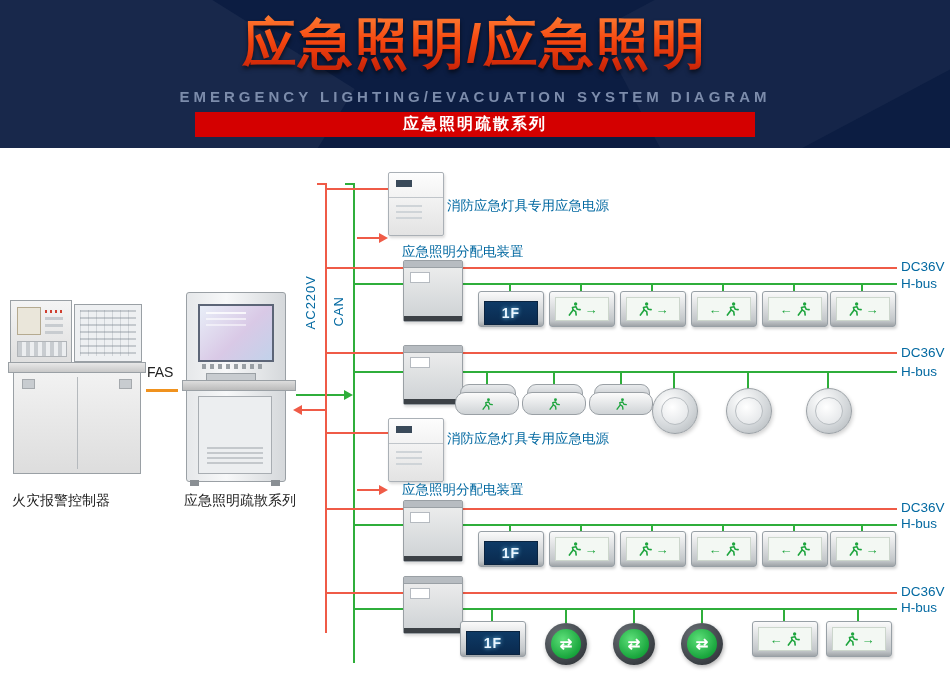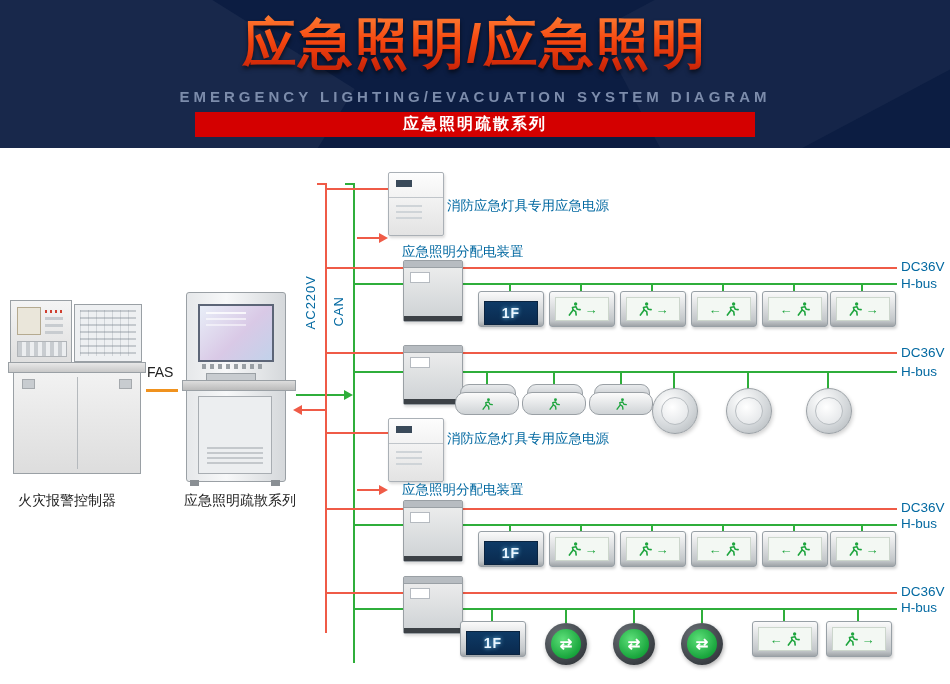--- a/index.html
+++ b/index.html
@@ -225,21 +225,21 @@
       </div>
       <div class="c-panel-r">
         <div class="c-grid"></div>
       </div>
       <div class="c-desk"></div>
       <div class="c-base">
         <div class="c-vent" style="left:8px"></div>
         <div class="c-vent" style="right:8px"></div>
       </div>
     </div>
-    <div class="lbl devlbl" style="left:18px;top:492px">火灾报警控制器</div>
+    <div class="lbl devlbl" style="left:12px;top:492px">火灾报警控制器</div>
 
     <div class="cabinet">
       <div class="cab-body"></div>
       <div class="cab-screen">
           <i></i>
         </div>
       <div class="cab-btns"></div>
       <div class="cab-kbd"></div>
       <div class="cab-shelf"></div>
       <div class="cab-door"></div>

